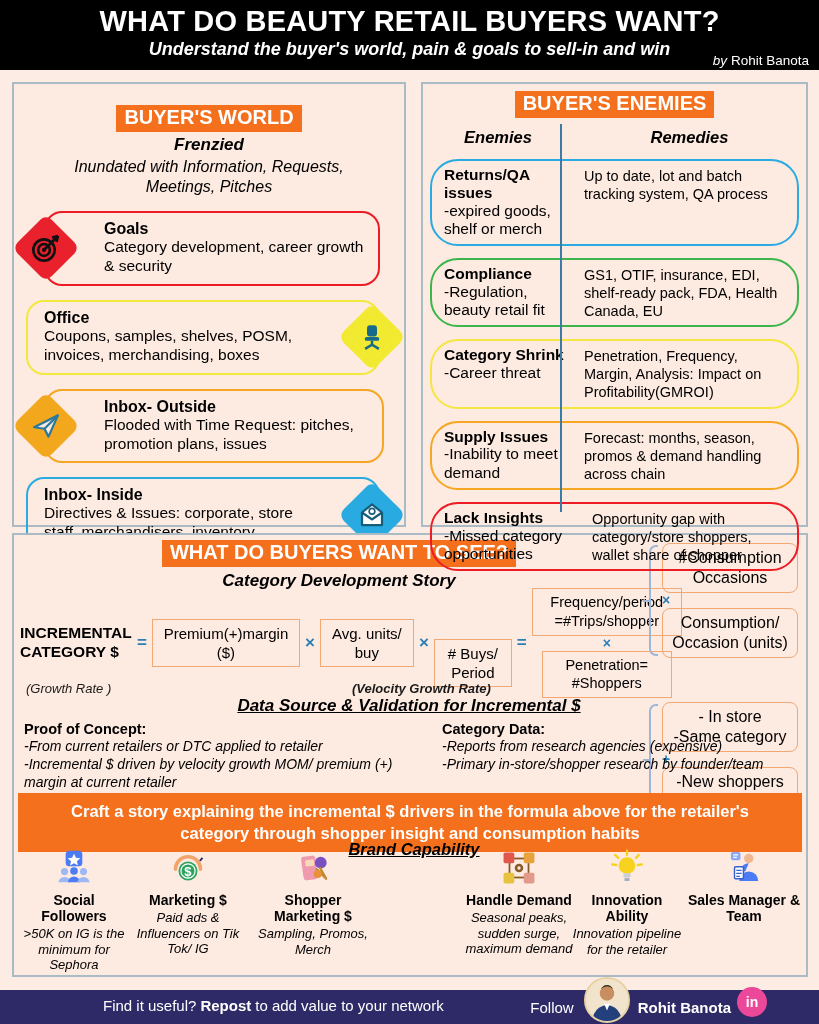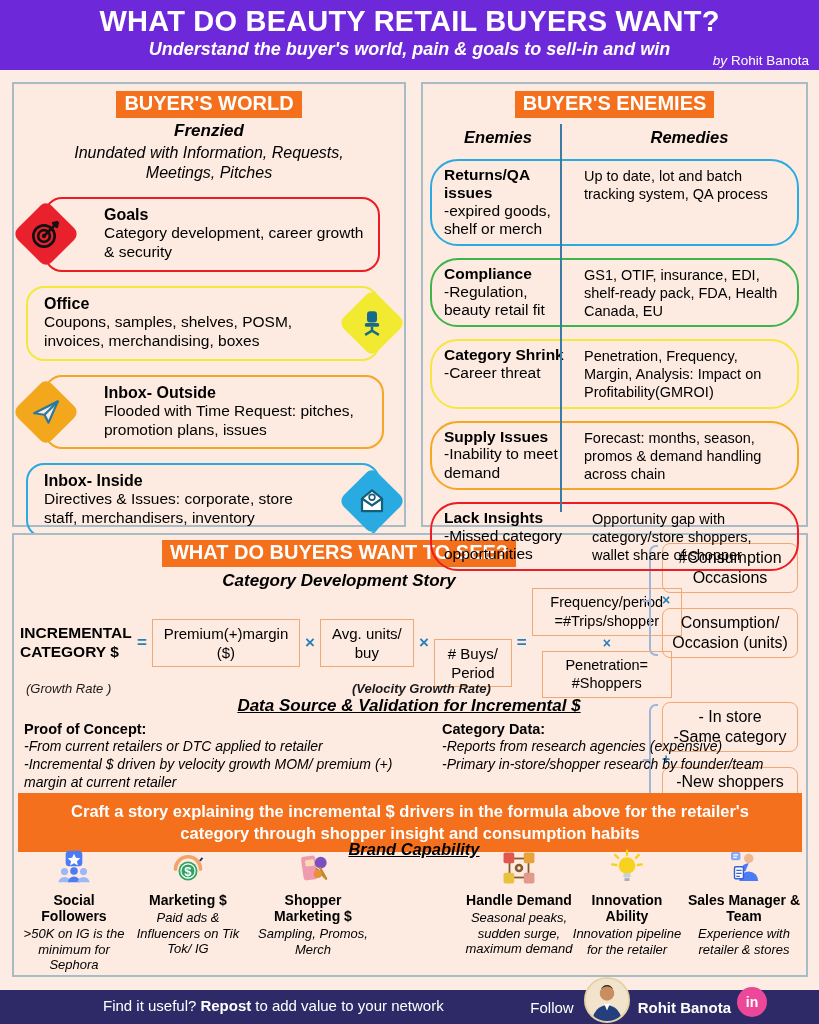--- a/index.html
+++ b/index.html
@@ -1,36 +1,36 @@
 <!DOCTYPE html>
 <html><head>
 <meta charset="utf-8">
 <style>
   * { margin:0; padding:0; box-sizing:border-box; }
   body { background:#e9e2dc; font-family:"Liberation Sans", sans-serif; }
   .page { position:relative; width:819px; height:1024px; margin:0 auto; background:#fdece4; overflow:hidden; }
 
   
-  .header { position:absolute; top:0; left:0; width:100%; height:70px; background:#6d28d9; color:#fff; text-align:center; }
+  .header { position:absolute; top:0; left:0; width:100%; height:70px; background:#000000; color:#fff; text-align:center; }
   .header h1 { font-size:29px; font-weight:bold; letter-spacing:.2px; padding-top:5px; }
   .header .sub { font-size:18px; font-style:italic; font-weight:bold; margin-top:1px; }
   .byline { position:absolute; right:10px; bottom:2px; font-size:13.5px; }
   .byline .by { font-style:italic; margin-right:4px; }
 
   
   .panel { position:absolute; background:#fdeae1; border:2px solid #a9bcc6; }
   .panel.world   { left:12px;  top:82px;  width:394px; height:445px; }
   .panel.enemies { left:421px; top:82px;  width:387px; height:445px; }
   .panel.want    { left:12px;  top:533px; width:796px; height:444px; }
 
   .hl-title { display:inline-block; background:#f4701d; color:#fff; font-weight:bold; font-size:20px; padding:1px 8px 3px; }
   .center { text-align:center; }
 
   
-  .world-head { padding-top:7px; }
+  .world-head { padding-top:21px; }
   .mood { font-size:17px; font-weight:bold; font-style:italic; margin-top:3px; }
   .world-desc { font-size:16px; font-style:italic; margin:2px 34px 0; line-height:1.25; }
 
   .wcard { position:relative; border-radius:18px; border:2px solid #000; margin:14px 16px 0 30px; min-height:62px; background:transparent; }
   .wcard .wtitle { font-size:16px; font-weight:bold; }
   .wcard .wtext  { font-size:15.5px; line-height:1.22; }
   .wcard.icon-left  { padding:7px 10px 8px 58px; }
   .wcard.icon-right { padding:7px 62px 8px 16px; margin-left:12px; margin-right:24px; }
   .wcard.c-goals   { border-color:#ed1c24; margin-right:24px; }
   .wcard.c-office  { border-color:#f2e93c; }
@@ -401,21 +401,20 @@
           <rect x="5" y="2.5" width="8" height="7" rx="1.5" fill="#88a8f8"></rect>
           <path d="M7 5 h4 M7 7 h3" stroke="#ffffff" stroke-width="1"></path>
           <circle cx="20" cy="8" r="4" fill="#f0b890"></circle>
           <path d="M20 12 c-2 0 -4 1 -5 2 l-3 4 5 1 z" fill="#4b7bf5"></path>
           <path d="M12 27 a8 8 0 0 1 16 0 Z" fill="#4b7bf5"></path>
           <rect x="8" y="15" width="7.5" height="10" rx="1" fill="#ffffff" stroke="#365fcf" stroke-width="1.2"></rect>
           <path d="M9.5 18 h4.5 M9.5 20.5 h4.5 M9.5 23 h3" stroke="#365fcf" stroke-width="1"></path>
         </svg>
       </div>
       <div class="bc-title">Sales Manager &amp; Team</div>
-      <div class="bc-sub">Experience with retailer &amp; stores</div>
     </div>
   </div>
 
   <div class="footer">
     <div class="f-left">
       <span>Find it useful?</span><span class="bold">Repost</span><span>to add value to your network</span>
     </div>
     <div class="f-right">
       <span class="f-follow">Follow</span>
       <span class="avatar">

